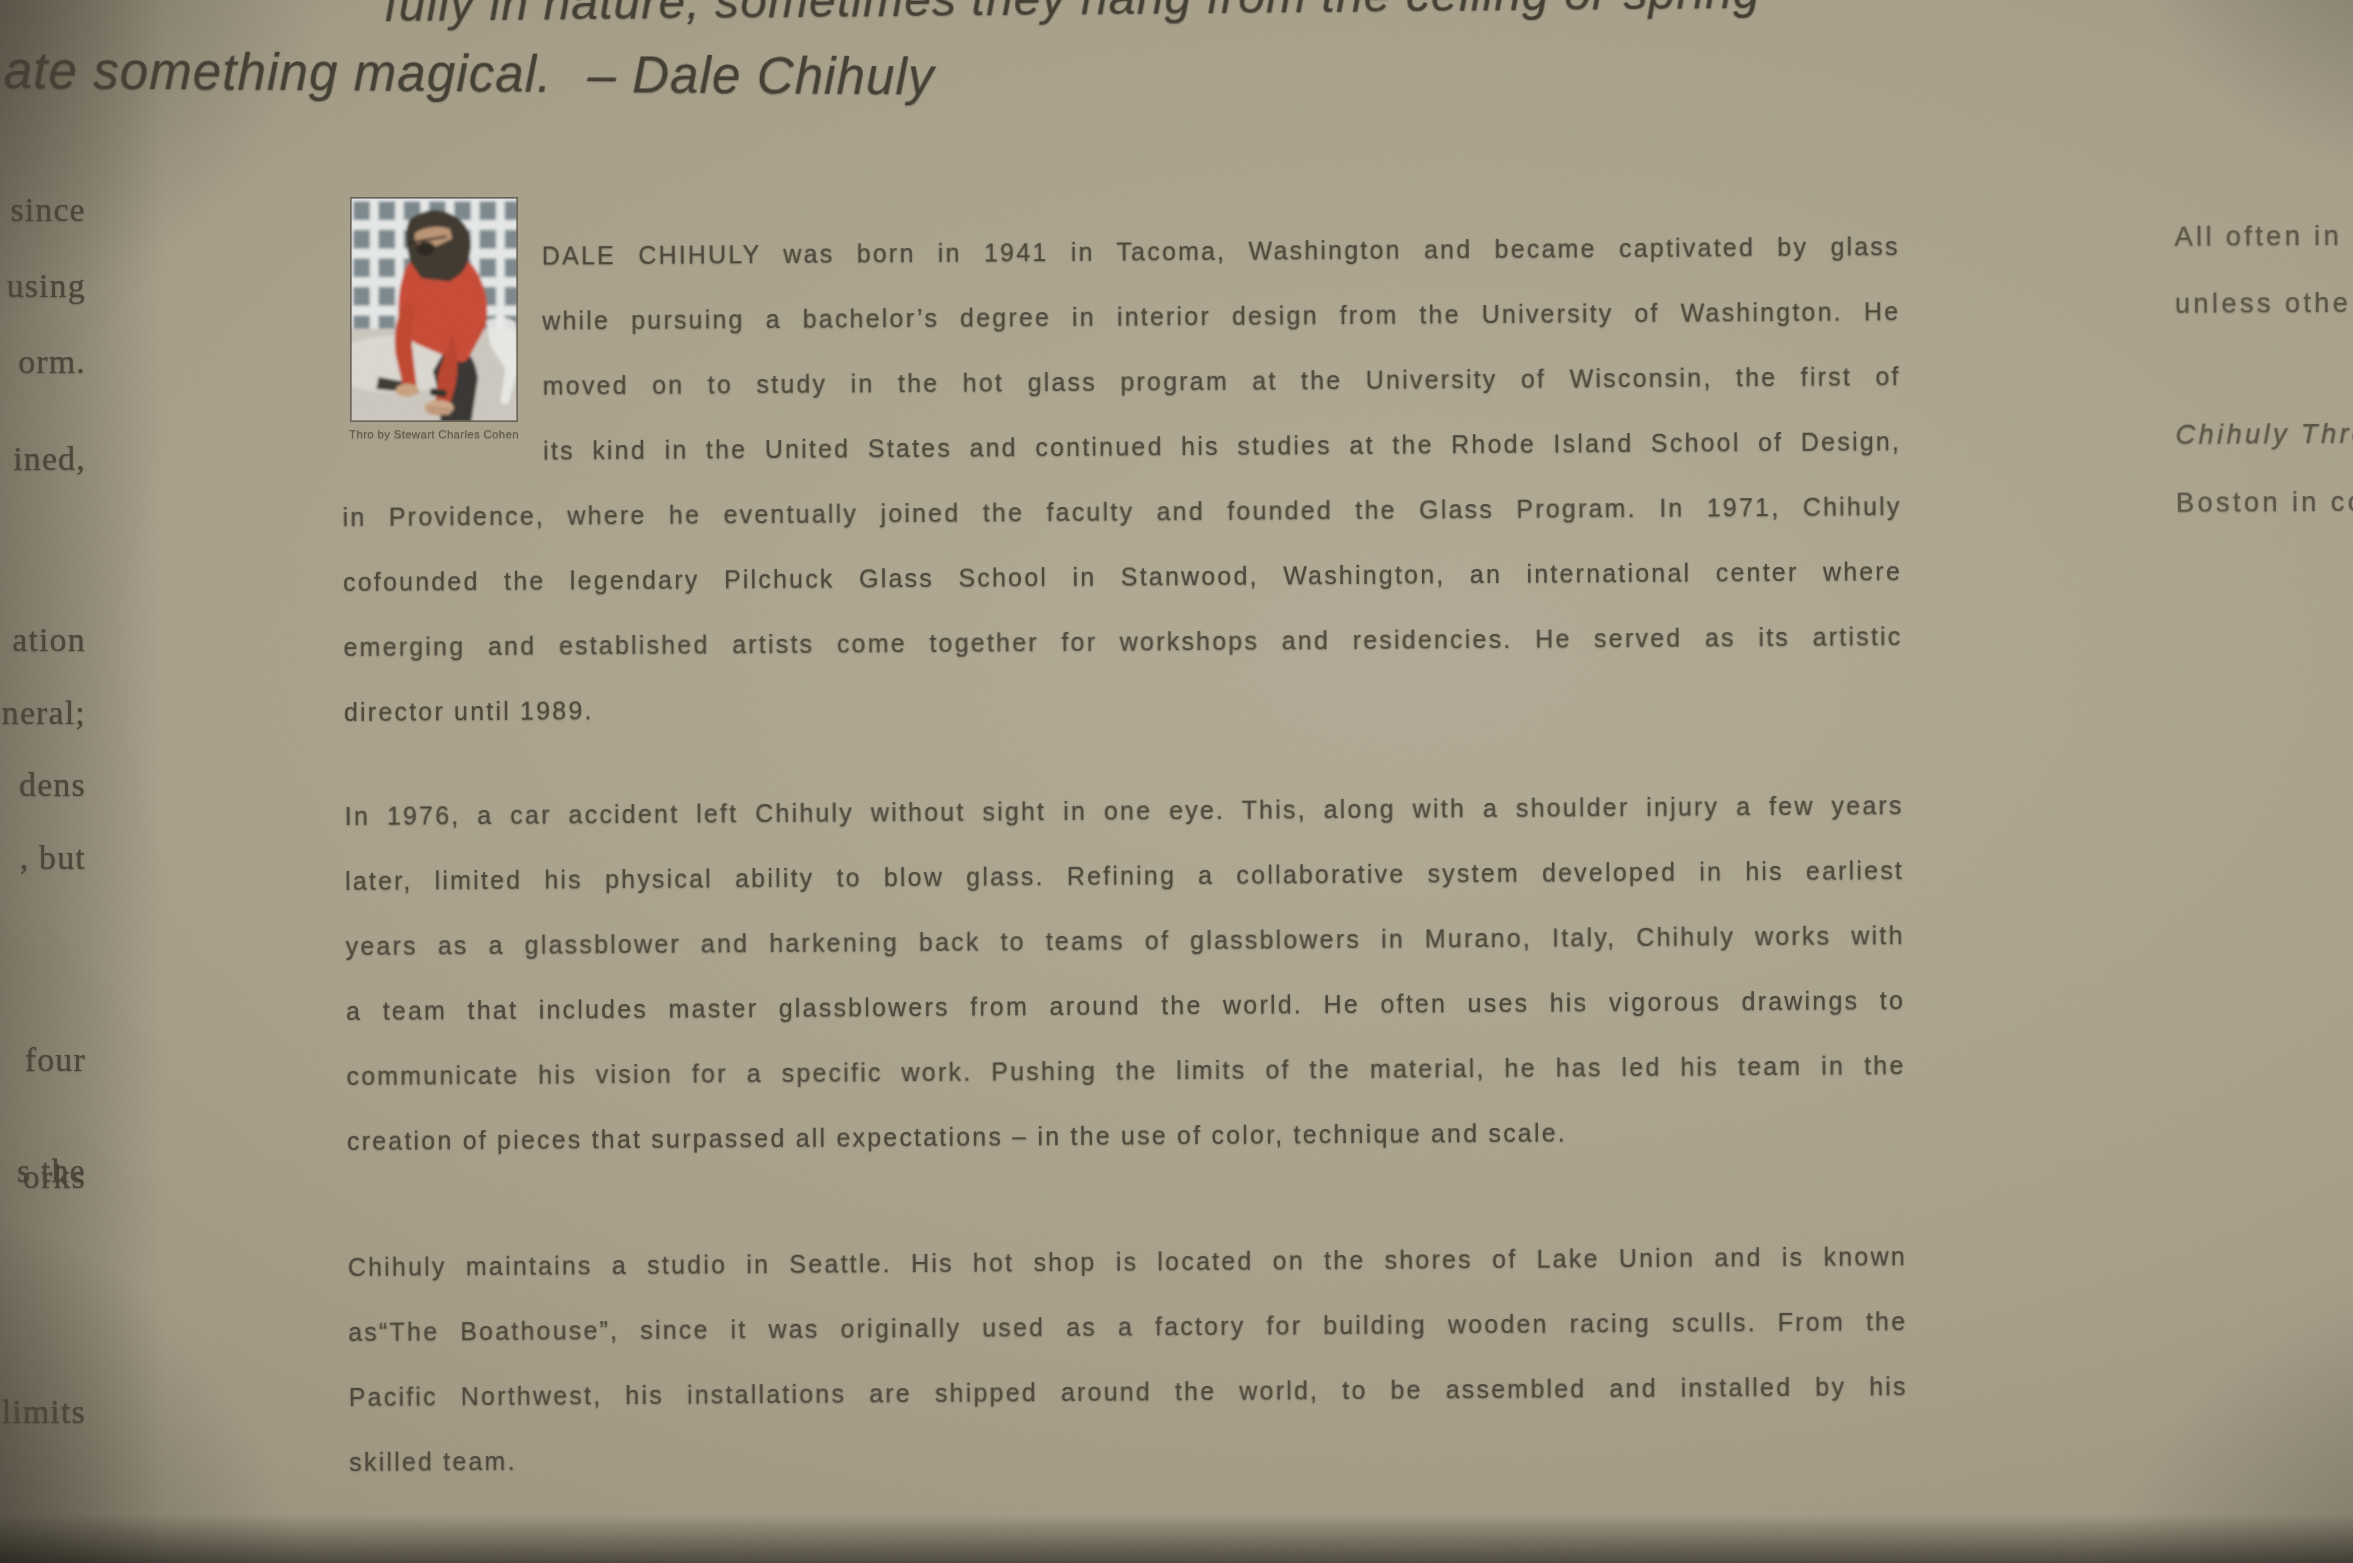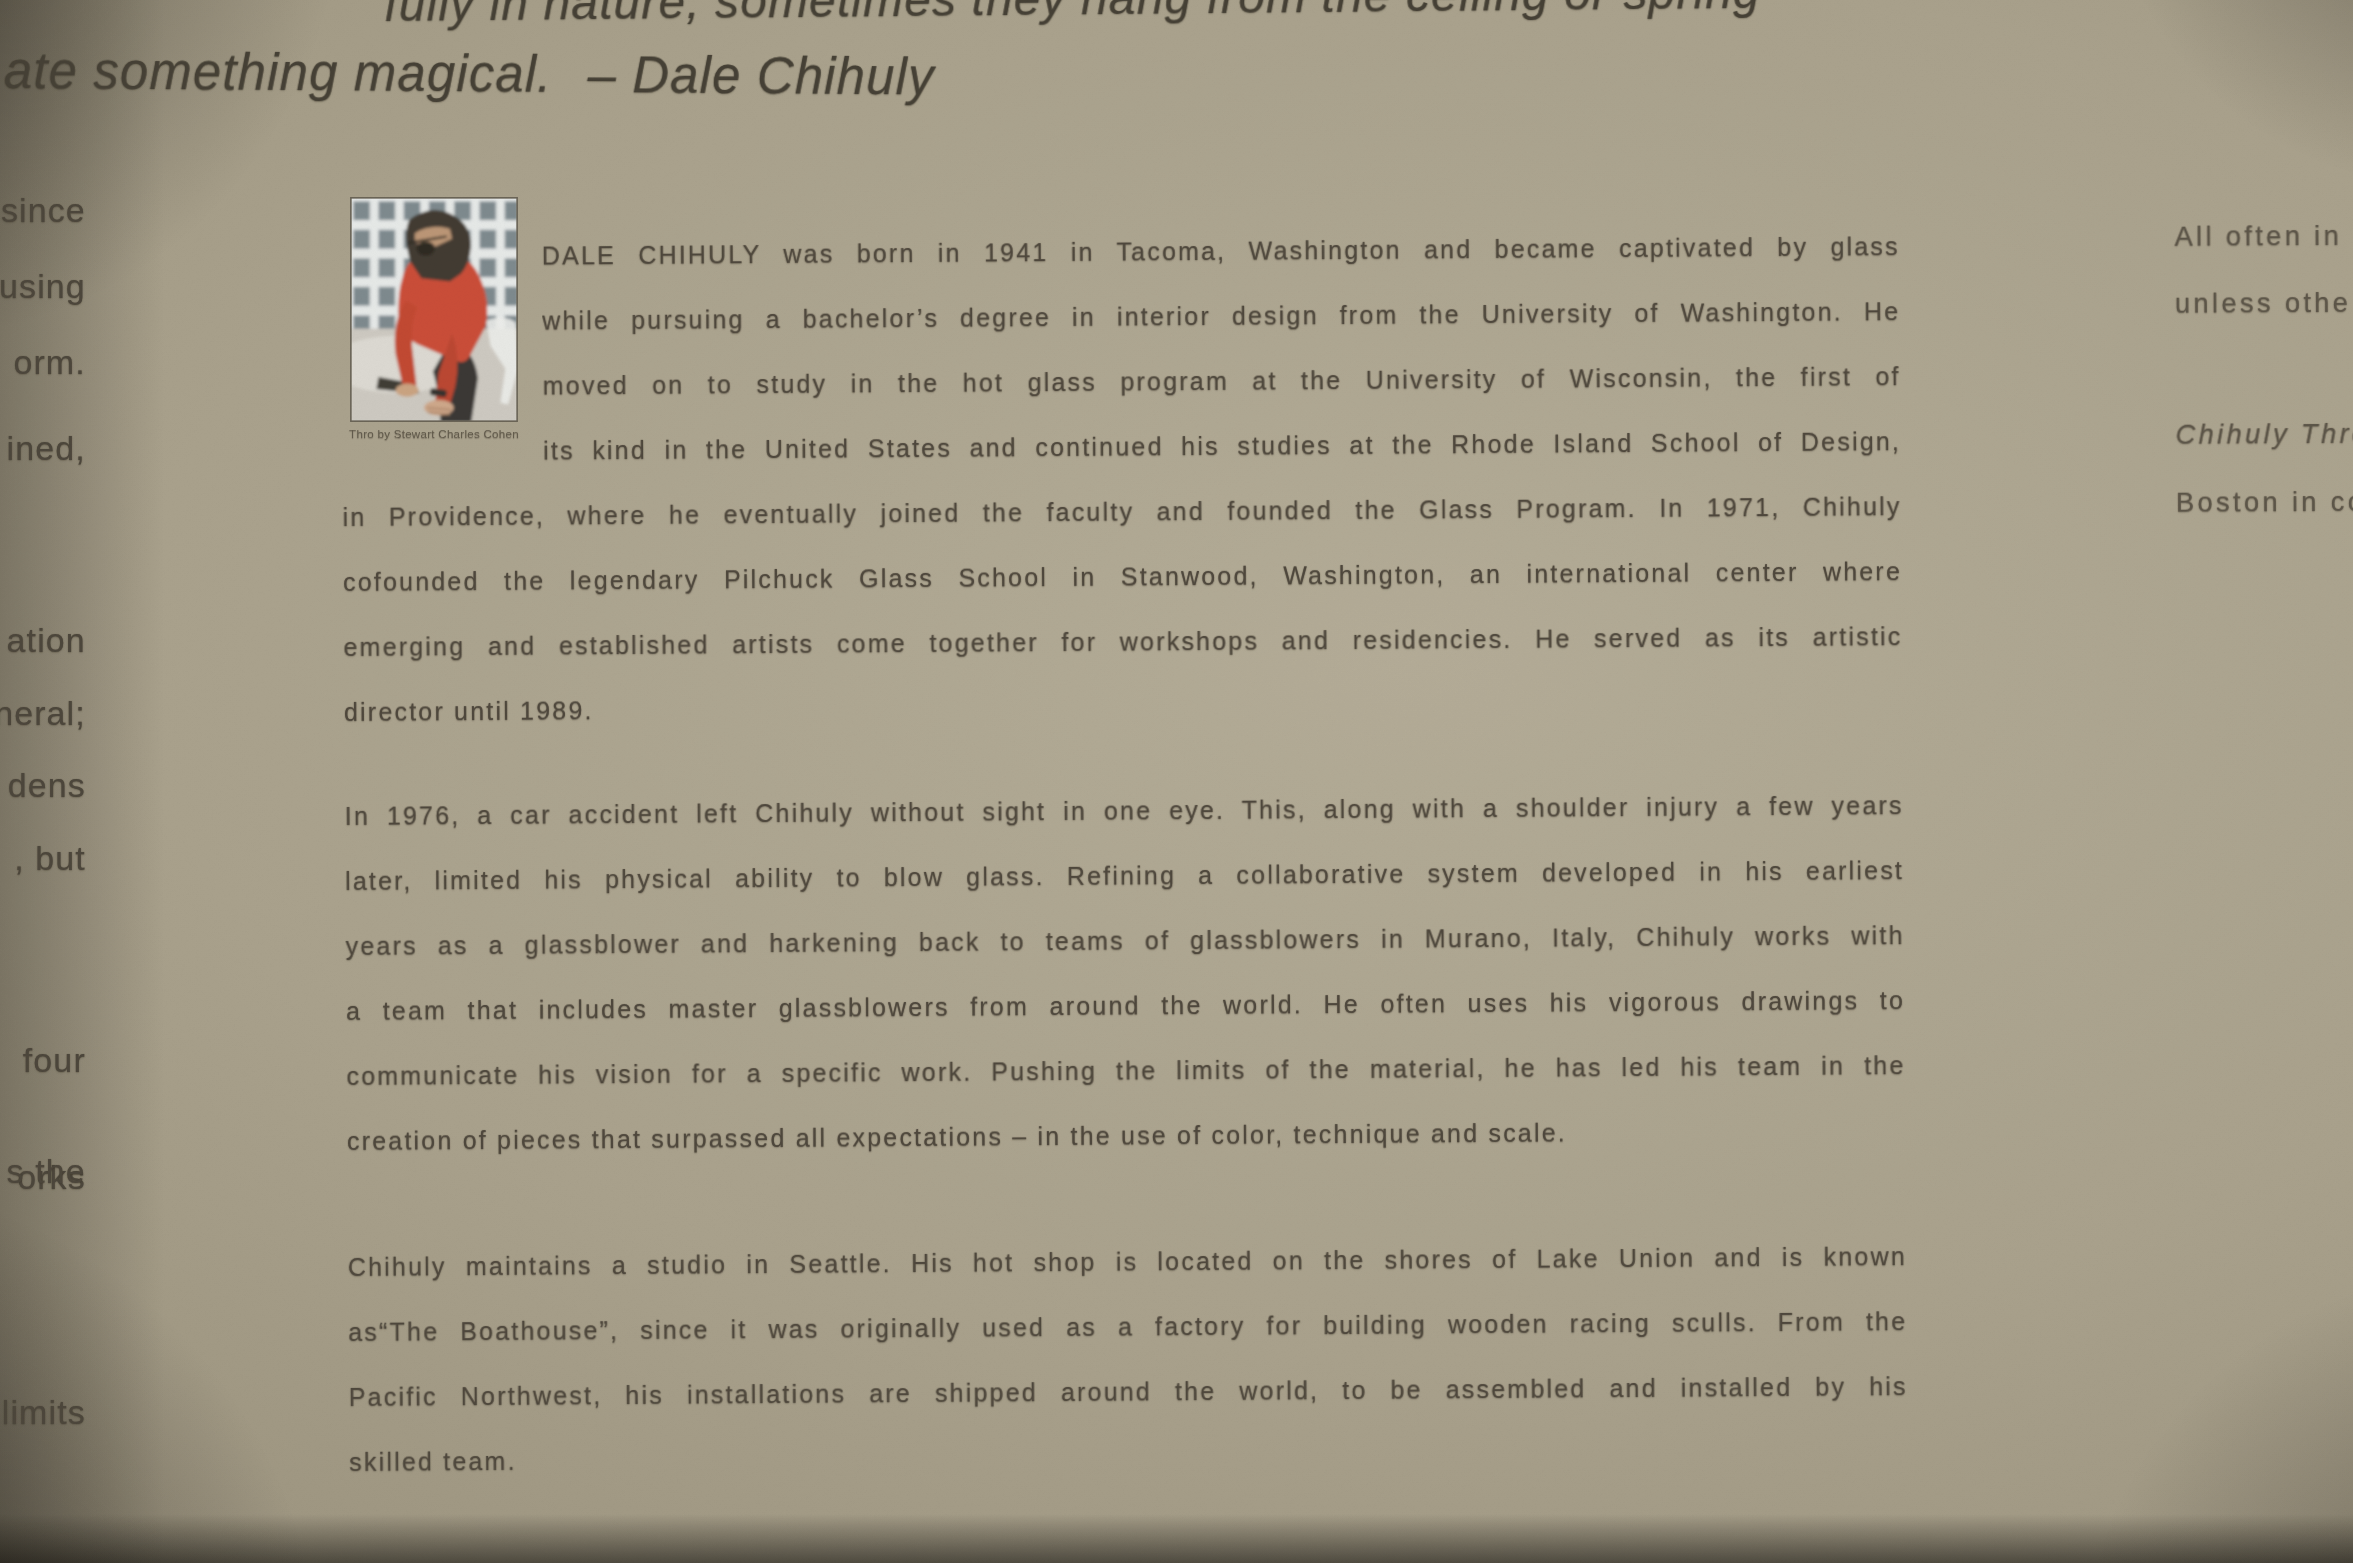--- a/index.html
+++ b/index.html
@@ -40,22 +40,23 @@
     transform:rotate(.4deg);transform-origin:left top;
   }
   .q2 .attr{position:static;margin-left:35px;}
 
   
   .leftfrags{left:0;top:0;width:88px;height:1563px;}
   .leftfrags .lf{
     right:2.2px;
     font-size:34px;letter-spacing:1.1px;color:#4c463b;
     text-align:right;
-  }
-  .lf0{top:191px}.lf1{top:267px}.lf2{top:343px}.lf3{top:429px}
+    font-family:Liberation Serif, serif;
+  }
+  .lf0{top:191px}.lf1{top:267px}.lf2{top:343px}.lf3{top:440px}
   .lf4{top:621px}.lf5{top:694px}.lf6{top:766px}.lf7{top:839px}
   .lf8{top:1041px}.lf9{top:1158px}.lf10{top:1152px}.lf11{top:1393px}
 
   
   .rightcol{left:2175px;top:0;width:285px;height:659px;transform:rotate(-.3deg);}
   .rightcol .rf{
     left:0;
     font-size:27.4px;letter-spacing:3.3px;color:#5c5548;
   }
   .rf0{top:220px}.rf1{top:287px}.rf2{top:418px;font-style:italic}.rf3{top:486px}

